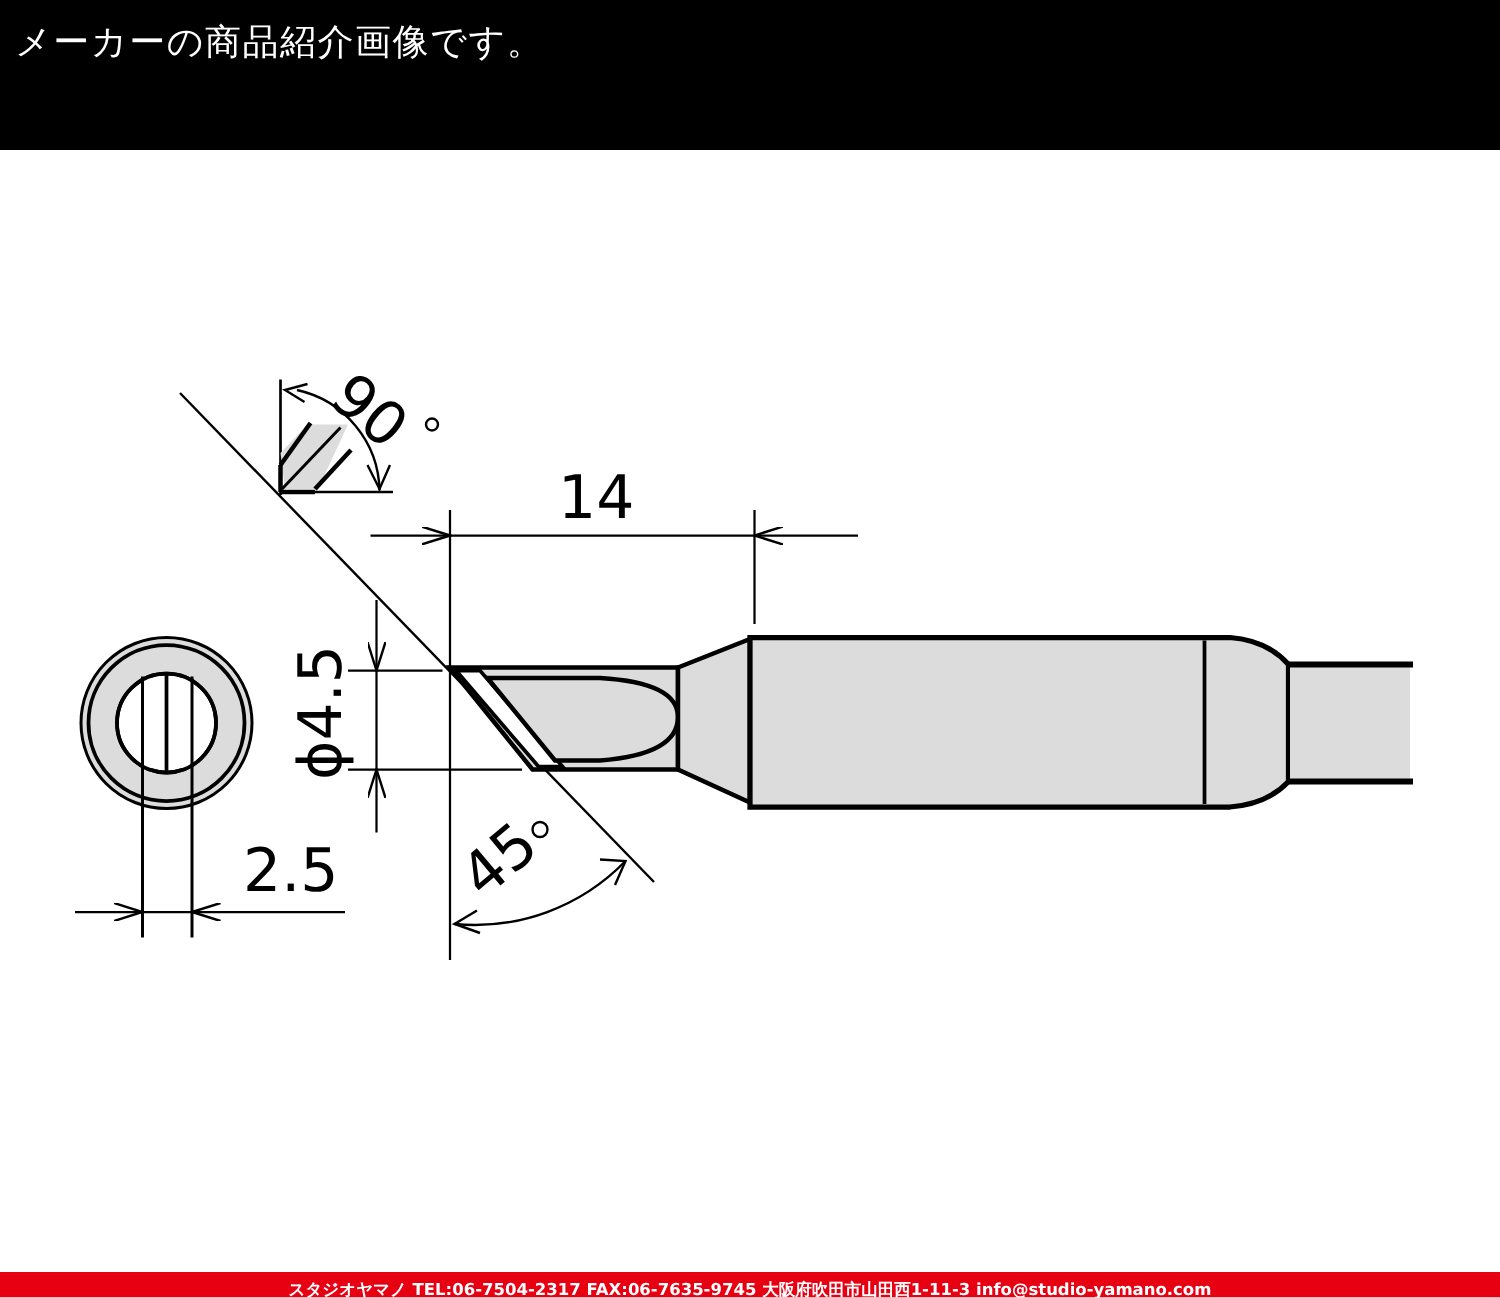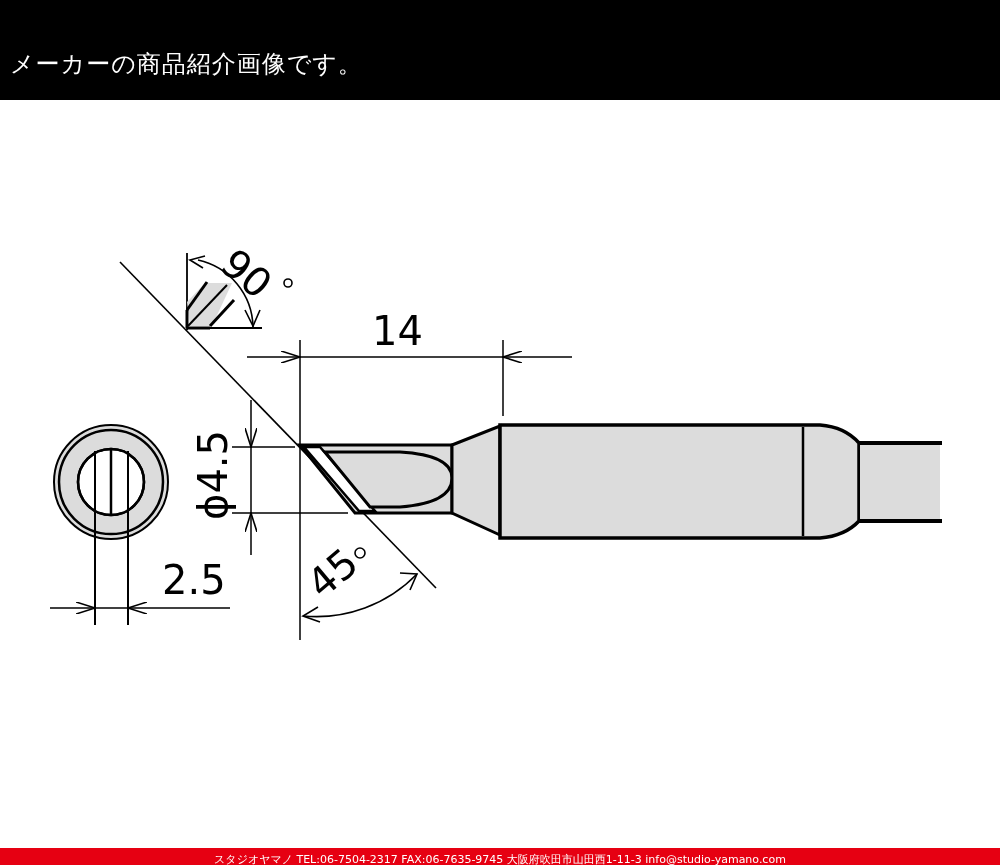--- a/index.html
+++ b/index.html
@@ -9,30 +9,29 @@
     font-family: "DejaVu Sans", sans-serif;
   }
   .header {
     position: absolute; left: 0; top: 0; width: 1000px; height: 100px;
     background: #000000;
   }
   .header-title {
     position: absolute; left: 10px; top: 12px;
     color: #ffffff; font-size: 24px; letter-spacing: 1px;
     font-family: "DejaVu Sans", sans-serif;
-    margin-top: 36px;
   }
   .drawing { position: absolute; left: 0; top: 100px; width: 1000px; height: 748px; }
   .footer {
     position: absolute; left: 0; top: 848px; width: 1000px; height: 17px;
     background: #e60012; text-align: center;
   }
   .footer-text {
     color: #ffffff; font-size: 11px; line-height: 17px;
-    font-family: "DejaVu Sans", sans-serif; font-weight: normal;
+    font-family: "DejaVu Sans", sans-serif; font-weight: bold;
   }
   svg text { font-family: "DejaVu Sans", sans-serif; }
 </style>
 </head>
 <body>
 
 <div class="header">
   <div class="header-title">メーカーの商品紹介画像です。</div>
 </div>
 

